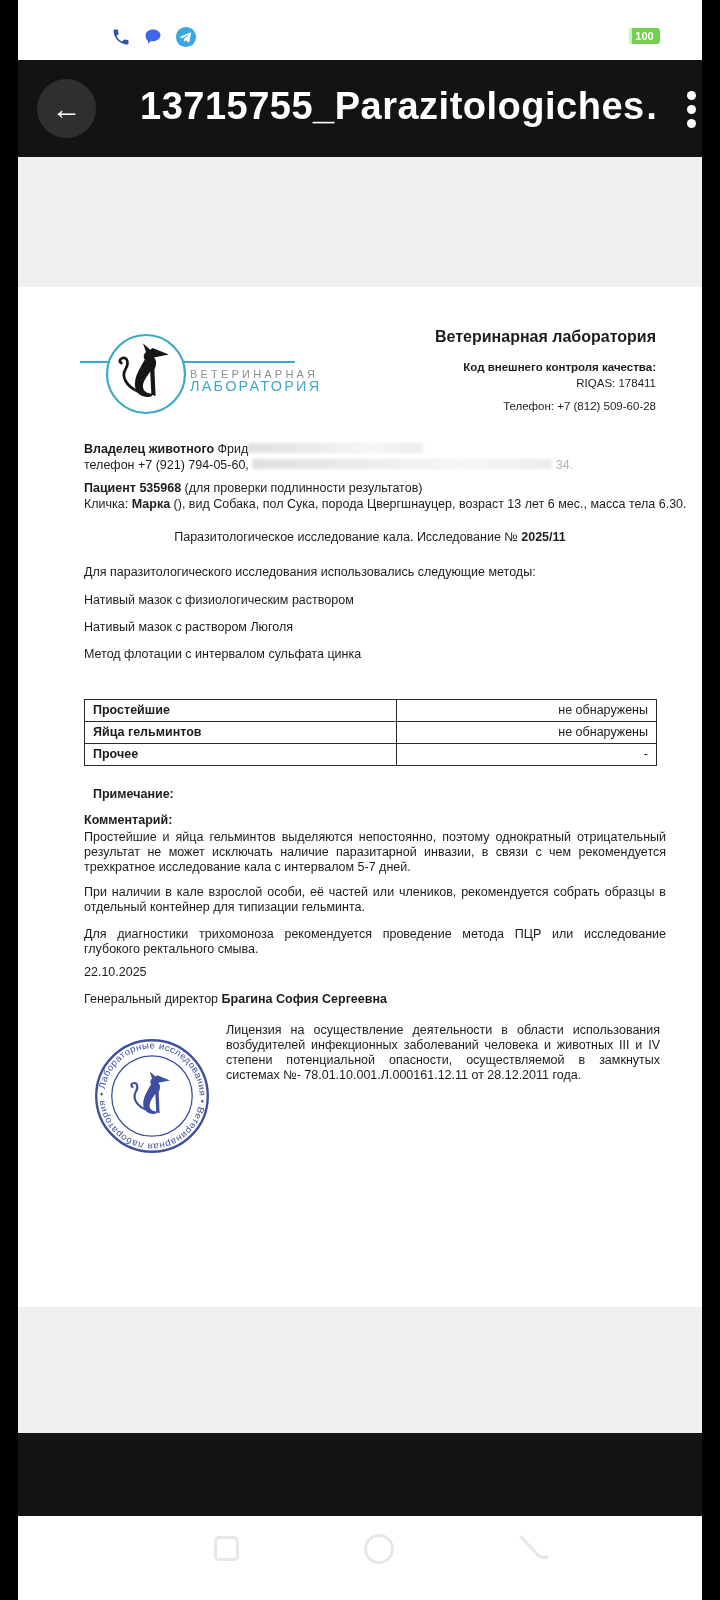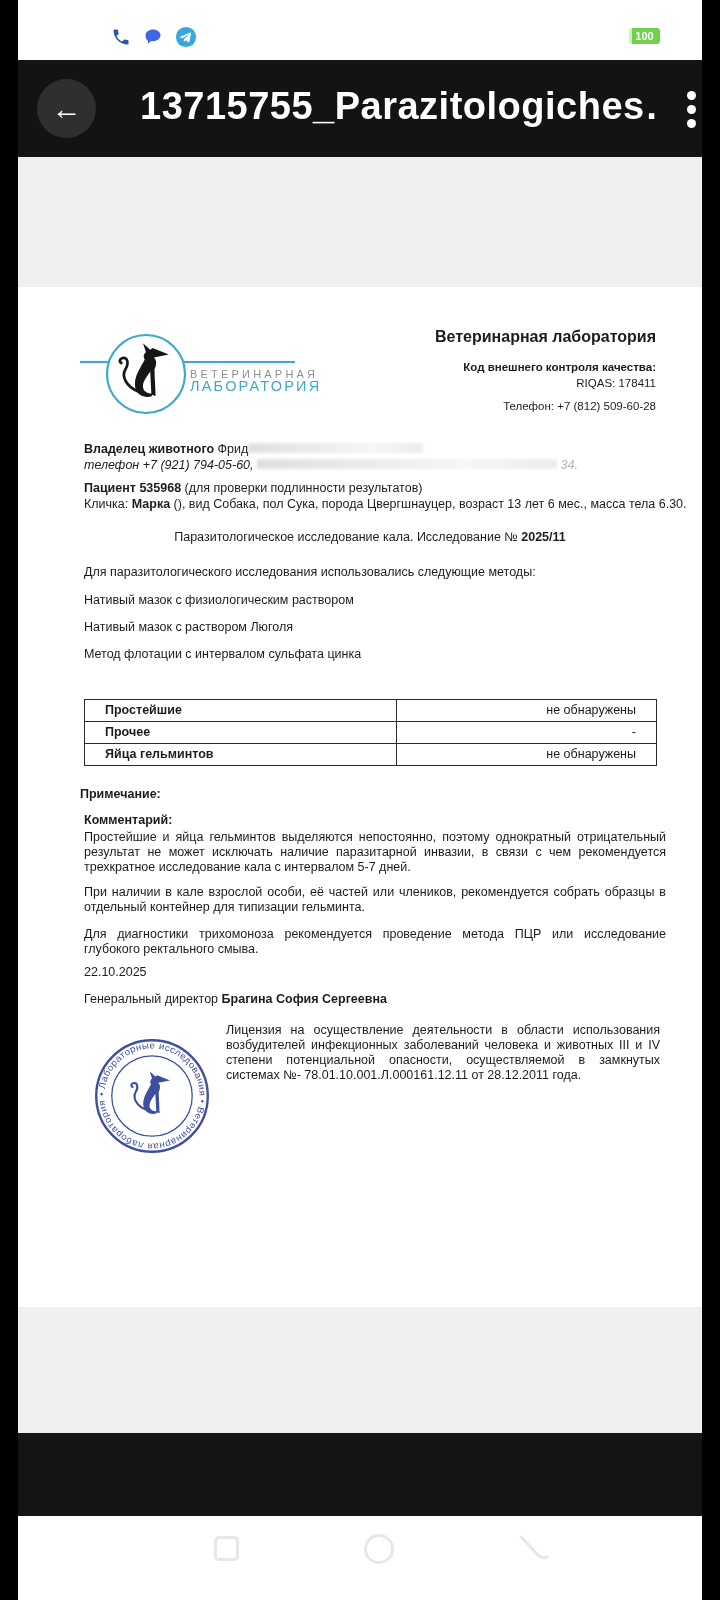--- a/index.html
+++ b/index.html
@@ -44,42 +44,42 @@
   .logo-wrap{left:58px;top:30px;width:290px;height:110px;}
   .logo-word1{position:absolute;left:114px;top:50px;font-size:11px;letter-spacing:3.2px;color:var(--logo_text_gray,#8f8f8f);}
   .logo-word2{position:absolute;left:114px;top:62px;font-size:14.5px;letter-spacing:2.2px;color:var(--accent_blue,#3fa9c9);}
 
   .hdr-name{right:82px;top:42px;font-size:16px;font-weight:bold;text-align:right;}
   .hdr-qc1{right:82px;top:73px;font-size:11.5px;font-weight:bold;text-align:right;}
   .hdr-qc2{right:82px;top:89px;font-size:11.5px;font-weight:normal;text-align:right;}
   .hdr-phone{right:82px;top:112px;font-size:11.5px;}
 
   .owner1{left:66px;top:155px;}
-  .owner2{left:66px;top:171px;font-style:italic;}
+  .owner2{left:66px;top:171px;}
   .redact{display:inline-block;height:10px;border-radius:2px;vertical-align:baseline;
           background:linear-gradient(90deg,rgba(140,140,140,.28),rgba(165,165,165,.10) 70%,rgba(160,160,160,.20));
           filter:blur(1.5px);}
   .faint{color:#b4b4b4;}
 
   .patient1{left:66px;top:194px;text-align:right;}
   .patient2{left:66px;top:210px;}
 
   .study-title{left:66px;top:243px;width:572px;text-align:center;}
 
   .methods-intro{left:66px;top:278px;}
   .method-0{left:66px;top:306px;}
   .method-1{left:66px;top:333px;}
   .method-2{left:66px;top:360px;}
 
   .rtable{left:66px;top:412px;width:573px;border-collapse:collapse;font-size:12.5px;}
-  .rtable td{border:1.4px solid #2a2a2a;height:22px;padding:1px 20px;}
+  .rtable td{border:1.4px solid #2a2a2a;height:22px;padding:1px 8px;}
   .rtable td.name{width:54.5%;font-weight:bold;}
   .rtable td.val{text-align:right;}
 
-  .note-label{left:62px;top:500px;}
+  .note-label{left:75px;top:500px;}
   .comment-label{left:66px;top:526px;}
   .para{left:66px;width:582px;text-align:justify;}
   .para-0{top:543px;}
   .para-1{top:598px;}
   .para-2{top:640px;}
 
   .doc-date{left:66px;top:678px;}
   .director{left:66px;top:705px;}
 
   .stamp{left:70px;top:745px;width:128px;height:128px;color:var(--stamp_navy,#3f4f9e);}
@@ -189,26 +189,26 @@
     <div class="abs method-1">Нативый мазок с раствором Люголя</div>
     <div class="abs method-2">Метод флотации с интервалом сульфата цинка</div>
 
     <table class="abs rtable">
       <tbody>
         <tr>
           <td class="name">Простейшие</td>
           <td class="val">не обнаружены</td>
         </tr>
         <tr>
+          <td class="name">Яйца гельминтов</td>
+          <td class="val">не обнаружены</td>
+        </tr>
+        <tr>
           <td class="name">Прочее</td>
           <td class="val">-</td>
-        </tr>
-        <tr>
-          <td class="name">Яйца гельминтов</td>
-          <td class="val">не обнаружены</td>
         </tr>
       </tbody>
     </table>
 
     <div class="abs note-label b">Примечание:</div>
     <div class="abs comment-label b">Комментарий:</div>
     <div class="abs para para-0">Простейшие и яйца гельминтов выделяются непостоянно, поэтому однократный отрицательный результат не может исключать наличие паразитарной инвазии, в связи с чем рекомендуется трехкратное исследование кала с интервалом 5-7 дней.</div>
     <div class="abs para para-1">При наличии в кале взрослой особи, её частей или члеников, рекомендуется собрать образцы в отдельный контейнер для типизации гельминта.</div>
     <div class="abs para para-2">Для диагностики трихомоноза рекомендуется проведение метода ПЦР или исследование глубокого ректального смыва.</div>
 

